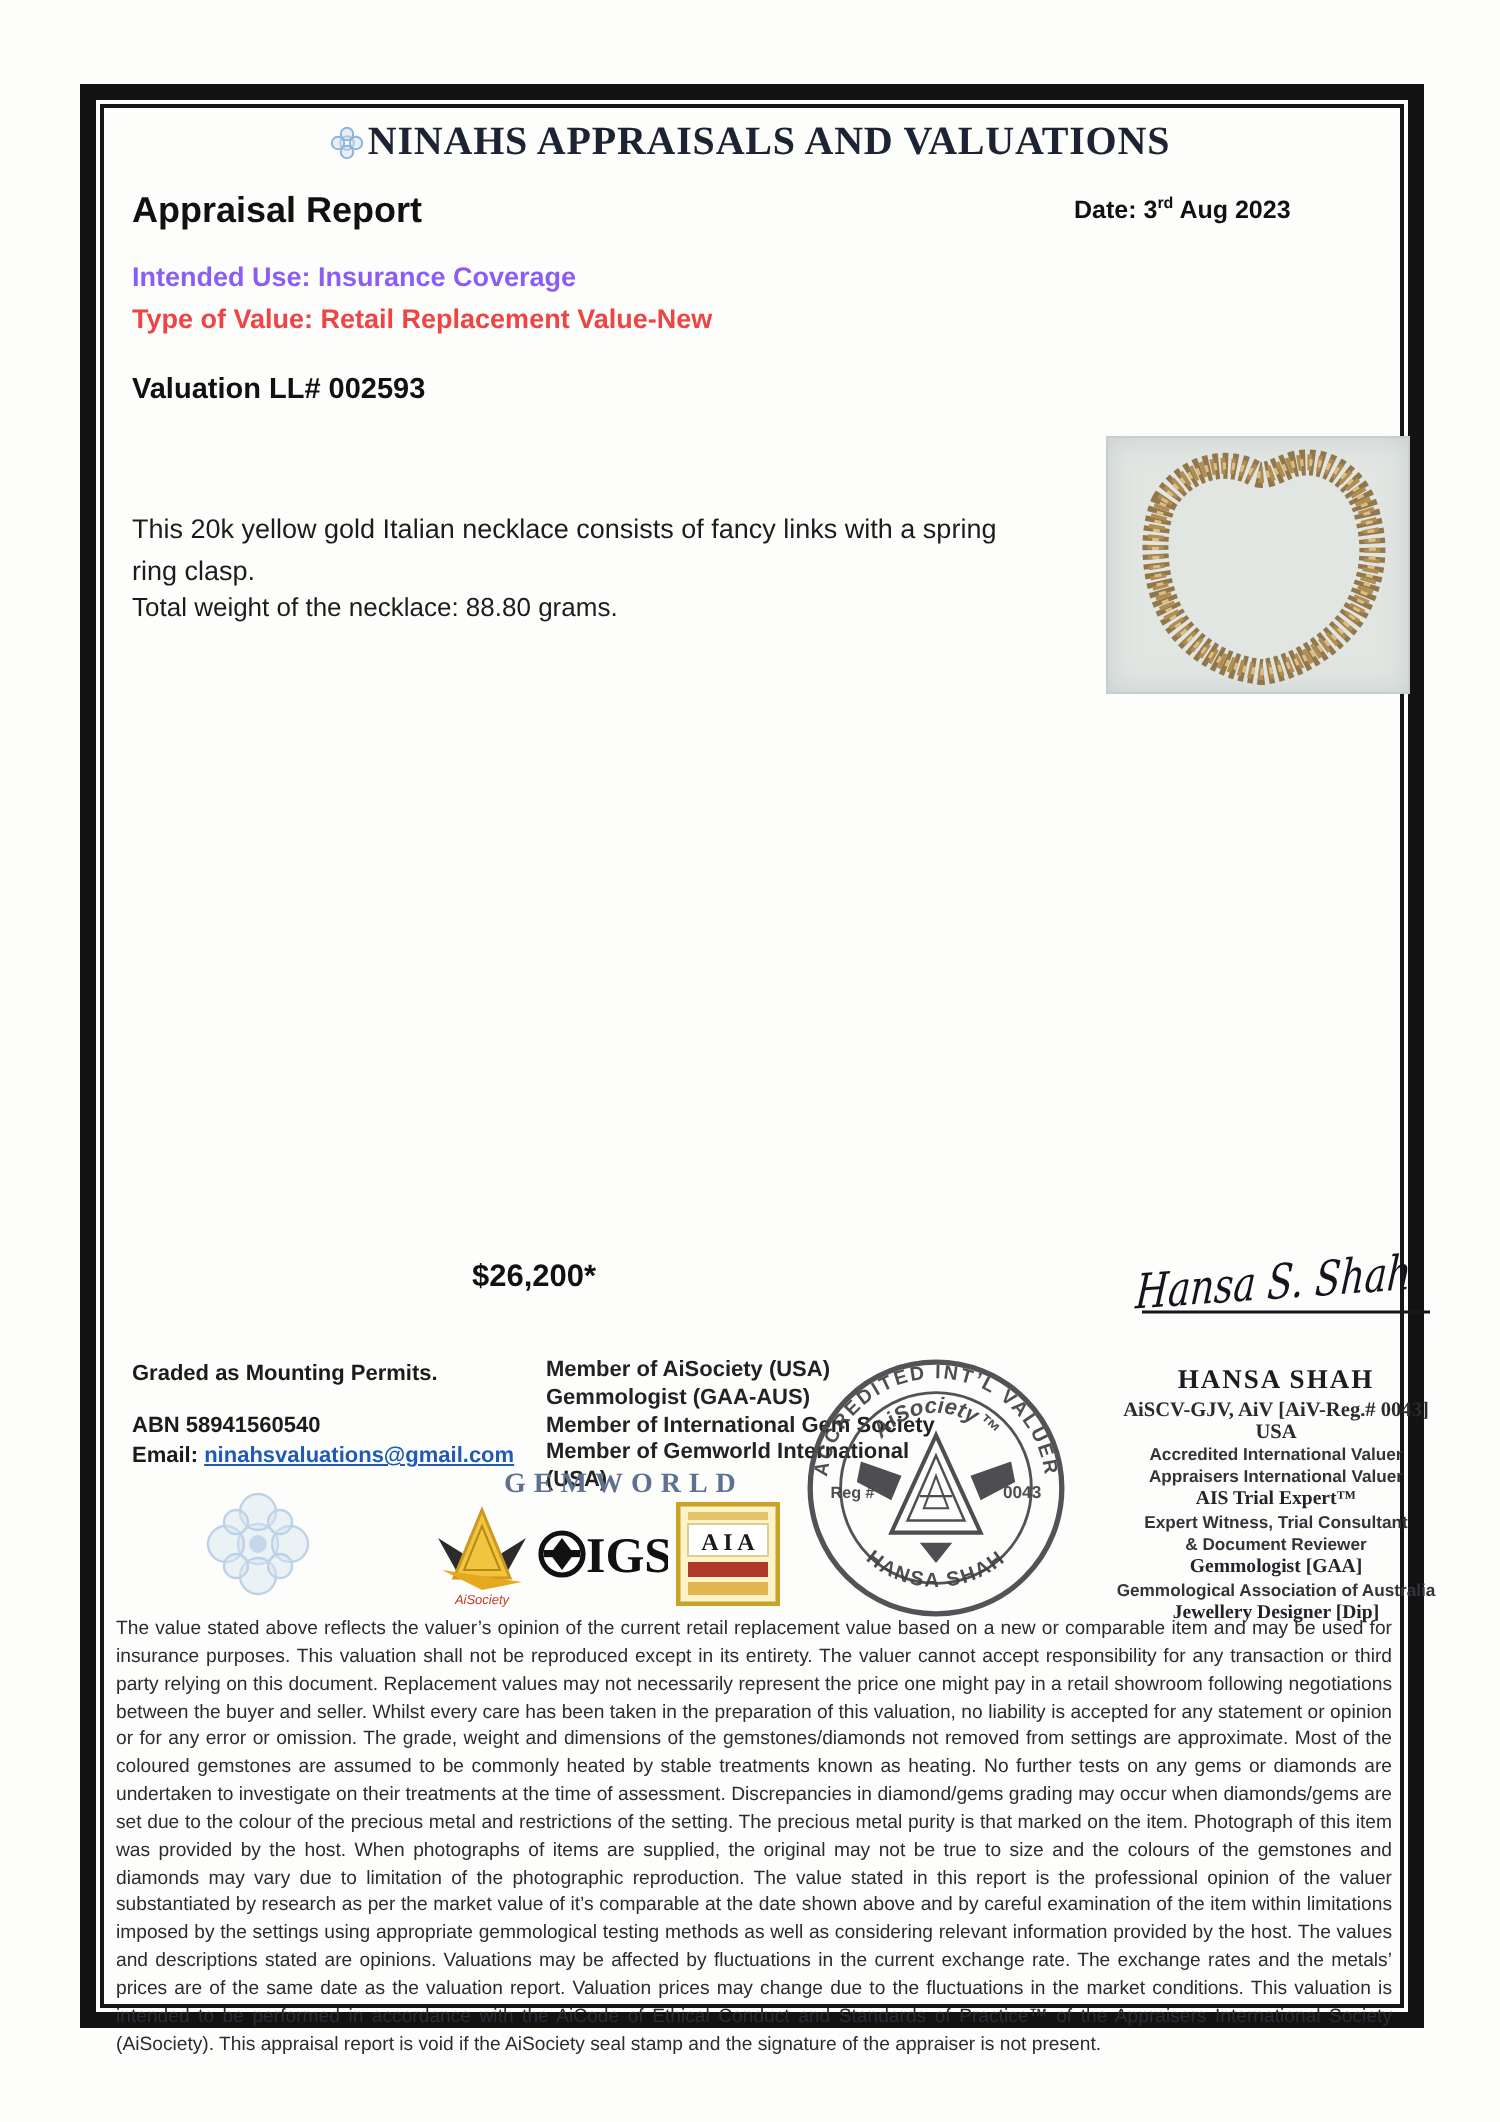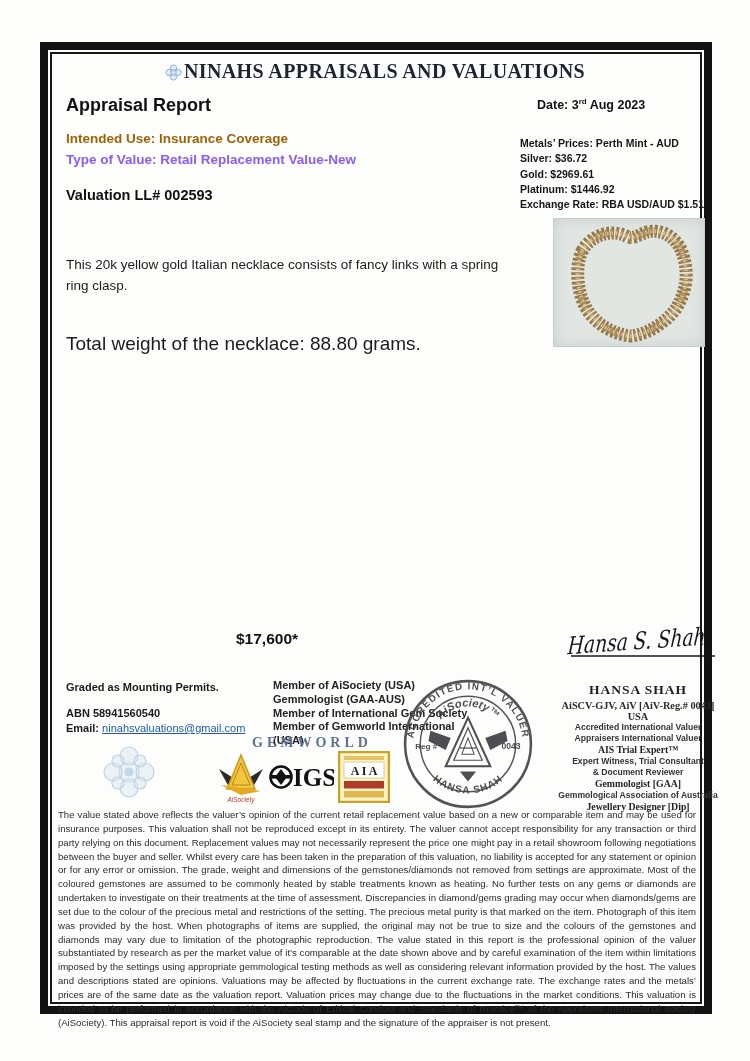--- a/index.html
+++ b/index.html
@@ -28,44 +28,44 @@
     text-align:center;
     font-family:"Liberation Serif",serif;
     font-weight:bold;font-size:20px;
     color:#1c2433;letter-spacing:.4px;
     white-space:nowrap;
   }
   .flower-ico{display:inline-block;vertical-align:-3px;margin-right:2px;}
   .report-title{left:66px;top:95px;font-size:18px;font-weight:bold;color:#111;text-align:right;}
   .date-line{left:537px;top:97px;font-size:12.5px;font-weight:bold;color:#111;}
   .date-line sup{font-size:8px;}
-  .use-line{left:66px;top:131px;font-size:13.5px;font-weight:bold;color:#a16207;}
-  .type-line{left:66px;top:152px;font-size:13.5px;font-weight:bold;color:#8b5cf6;}
+  .use-line{left:66px;top:131px;font-size:13.5px;font-weight:bold;color:#8b5cf6;}
+  .type-line{left:66px;top:152px;font-size:13.5px;font-weight:bold;color:#ef4444;}
   .metals{left:520px;top:136px;width:190px;font-size:10.5px;font-weight:bold;line-height:15.3px;color:#161616;}
   .val-no{left:66px;top:187px;font-size:14.5px;font-weight:bold;color:#111;}
   .desc{left:66px;top:212px;width:462px;font-size:13.5px;line-height:21px;color:#1c1c1c;}
   .desc b{font-weight:bold;}
   .para2{left:66px;top:254px;width:440px;font-size:13.5px;line-height:21px;color:#1c1c1c;}
-  .para3{left:66px;top:294px;width:440px;font-size:19px;line-height:20px;color:#1c1c1c;margin-top:40px;}
+  .para3{left:66px;top:294px;width:440px;font-size:13px;line-height:20px;color:#1c1c1c;}
   
   .photo{
     left:553px;top:218px;width:150px;height:127px;
     background:#e2e6e3;border:1px solid #c3cdd2;
     box-shadow:inset 0 0 14px rgba(150,165,170,.35);
   }
   
   .rv-label{left:66px;top:630px;font-size:15.5px;font-weight:bold;color:#111;}
   .rv-amount{left:236px;top:630px;font-size:15.5px;font-weight:bold;color:#111;}
   
   .sig{left:563px;top:606px;}
   
   .graded{left:66px;top:681px;font-size:11px;font-weight:bold;color:#1b1b1b;}
   .abn{left:66px;top:707px;font-size:11px;font-weight:bold;color:#1b1b1b;}
   .email{left:66px;top:722px;font-size:11px;font-weight:bold;color:#1b1b1b;}
-  .email a{color:#1f5bb5;text-decoration:underline;font-weight:normal;}
+  .email a{color:#1f5bb5;text-decoration:underline;font-weight:bold;}
   
   .members{left:237px;top:679px;width:200px;font-size:11px;font-weight:600;line-height:13.8px;color:#222;margin-left:36px;}
   .gemworld{
     left:252px;top:735px;font-family:"Liberation Serif",serif;
     font-size:14px;font-weight:bold;letter-spacing:4px;color:#5e7191;
   }
   
   .appraiser{left:552px;top:682px;width:172px;text-align:center;color:#2a2a30;}
   .ap-name{font-family:"Liberation Serif",serif;font-size:13.5px;font-weight:bold;letter-spacing:1px;color:#1c1c24;}
   .ap-cred{font-family:"Liberation Serif",serif;font-size:10.3px;font-weight:bold;margin-top:2px;}
@@ -106,27 +106,20 @@
     </span><span>NINAHS APPRAISALS AND VALUATIONS</span>
   </div>
 
   <div class="abs report-title">Appraisal Report</div>
 
   <div class="abs date-line"><span>Date: 3</span><sup>rd</sup><span> Aug 2023</span></div>
 
   <div class="abs use-line">Intended Use: Insurance Coverage</div>
   <div class="abs type-line">Type of Value: Retail Replacement Value-New</div>
 
-  <div class="abs metals">
-    <div>Metals’ Prices: Perth Mint - AUD</div>
-    <div>Silver: $36.72</div>
-    <div>Gold: $2969.61</div>
-    <div>Platinum: $1446.92</div>
-    <div>Exchange Rate: RBA USD/AUD $1.51</div>
-  </div>
 
   <div class="abs val-no">Valuation LL# 002593</div>
 
 
   <div class="abs para2">This 20k yellow gold Italian necklace consists of fancy links with a spring ring clasp.</div>
 
   <div class="abs para3">
     <div>Total weight of the necklace: 88.80 grams.</div>
   </div>
 
@@ -152,21 +145,21 @@
         C 38,15 58,10 72,17
         C 78,21 84,16 93,13
         C 109,9 126,20 130,40
         C 135,58 131,74 123,88
         C 114,102 95,115 77,117
         C 57,115 39,103 31,87
         C 23,71 21,48 28,32 Z" fill="none" stroke="#dcbf86" stroke-width="3.5" stroke-dasharray="1.5,3" stroke-linejoin="round"></path>
     </svg>
   </div>
 
-  <div class="abs rv-amount">$17,600*</div>
+  <div class="abs rv-amount">$26,200*</div>
 
   <div class="abs sig">
     <svg width="158" height="62" viewBox="0 0 158 62">
       <line x1="8" y1="50" x2="152" y2="50" stroke="#16161f" stroke-width="1.6"></line>
       <text x="10" y="43" font-family="DejaVu Serif, serif" font-style="italic" font-size="24" fill="#15151f" transform="rotate(-4 79 40) skewX(-8)" textLength="138" lengthAdjust="spacingAndGlyphs">Hansa S. Shah</text>
     </svg>
   </div>
 
   <div class="abs graded">Graded as Mounting Permits.</div>
   <div class="abs abn">ABN 58941560540</div>

